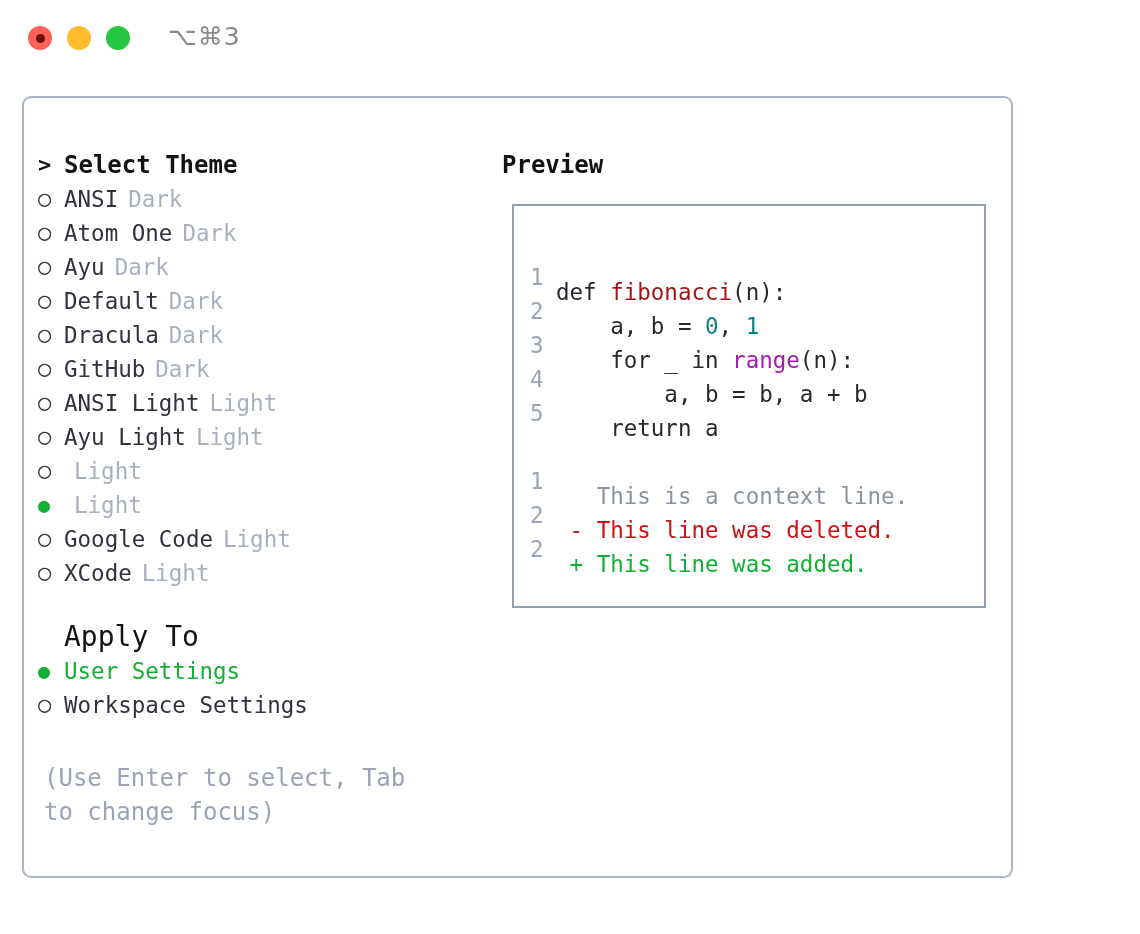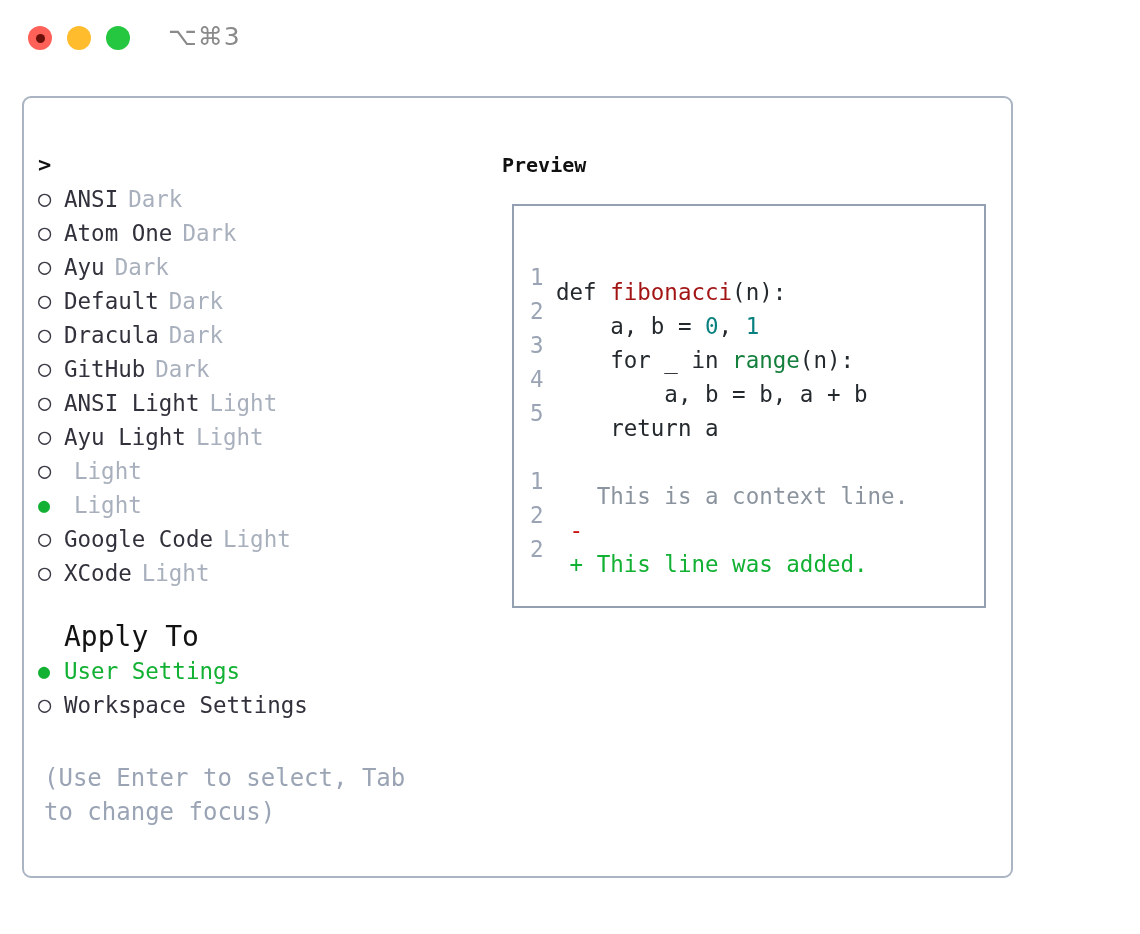--- a/index.html
+++ b/index.html
@@ -143,21 +143,21 @@
   }
 
   
   .right-col {
     position: absolute;
     left: 478px;
     top: 50px;
     width: 500px;
   }
   .preview-title {
-    font-size: 20px;
+    font-size: 24px;
     font-weight: bold;
     color: #111111;
     height: 34px;
     line-height: 34px;
   }
   .code-box {
     position: absolute;
     left: 10px;
     top: 56px;
     width: 474px;
@@ -180,21 +180,21 @@
   .gutter {
     width: 26px;
     flex: 0 0 26px;
     color: #9aa4b4;
     text-align: left;
   }
   .ctext { color: #24292e; white-space: pre; margin-top: 15px; }
 
   .tok-fn     { color: #a31515; }
   .tok-num    { color: #098080; }
-  .tok-bi     { color: #15803d; }
+  .tok-bi     { color: #a21caf; }
   .blank-line { height: 34px; }
 
   .d-ctx { color: #8b949e; }
   .d-del { color: #cc1111; }
   .d-add { color: #12b134; }
 </style>
 </head>
 <body>
 
 <div class="window">
@@ -207,20 +207,21 @@
     </div>
     <div class="shortcut">⌥⌘3</div>
   </div>
 
   <div class="panel">
 
     <div class="left-col">
 
       <div class="row title-row">
         <span class="marker">&gt;</span>
+        <span>Select Theme</span>
       </div>
 
       <div id="theme-list">
           <div class="row">
             <span class="marker">○</span>
             <span class="label">ANSI</span>
             <span class="cat">Dark</span>
           </div>
           <div class="row">
             <span class="marker">○</span>
@@ -304,21 +305,21 @@
           <div id="code-lines">
               <div class="cline"><span class="gutter">1</span><span class="ctext">def </span><span class="ctext tok-fn">fibonacci</span><span class="ctext">(n):</span></div>
               <div class="cline"><span class="gutter">2</span><span class="ctext">    a, b = </span><span class="ctext tok-num">0</span><span class="ctext">, </span><span class="ctext tok-num">1</span></div>
               <div class="cline"><span class="gutter">3</span><span class="ctext">    for _ in </span><span class="ctext tok-bi">range</span><span class="ctext">(n):</span></div>
               <div class="cline"><span class="gutter">4</span><span class="ctext">        a, b = b, a + b</span></div>
               <div class="cline"><span class="gutter">5</span><span class="ctext">    return a</span></div>
             </div>
           <div class="blank-line"></div>
           <div id="diff-lines">
               <div class="cline"><span class="gutter">1</span><span class="ctext d-ctx">  </span><span class="ctext d-ctx"> This is a context line.</span></div>
-              <div class="cline"><span class="gutter">2</span><span class="ctext d-del"> -</span></div>
+              <div class="cline"><span class="gutter">2</span><span class="ctext d-del"> -</span><span class="ctext d-del"> This line was deleted.</span></div>
               <div class="cline"><span class="gutter">2</span><span class="ctext d-add"> +</span><span class="ctext d-add"> This line was added.</span></div>
             </div>
         </div>
       </div>
     </div>
 
   </div>
 </div>
 
 </body></html>

